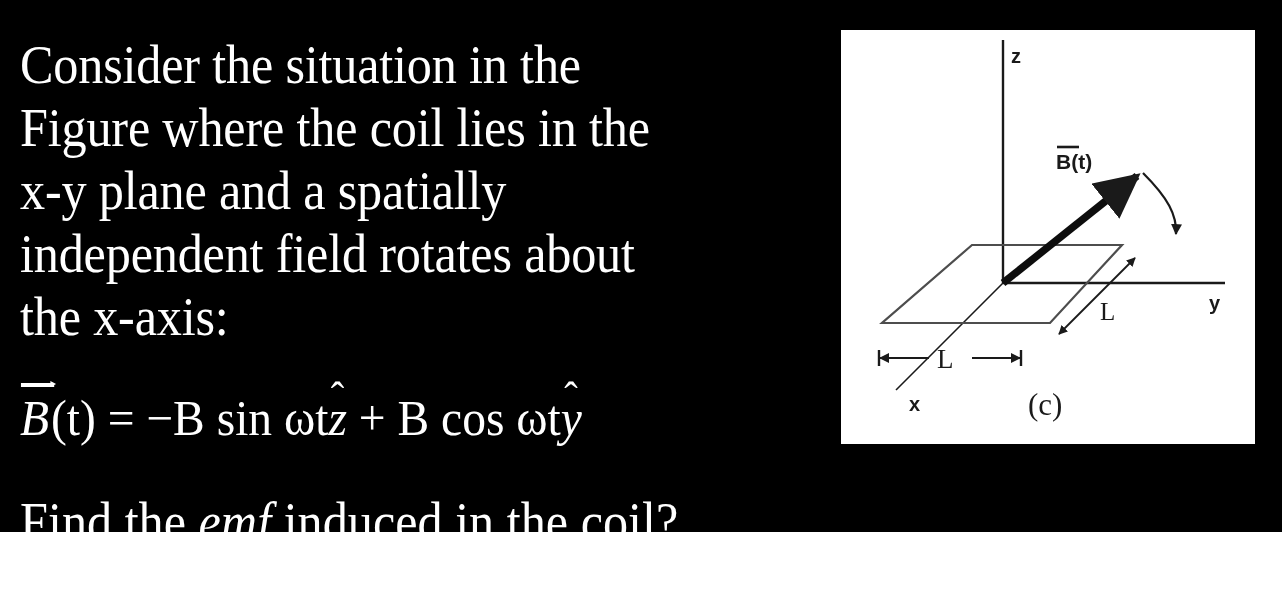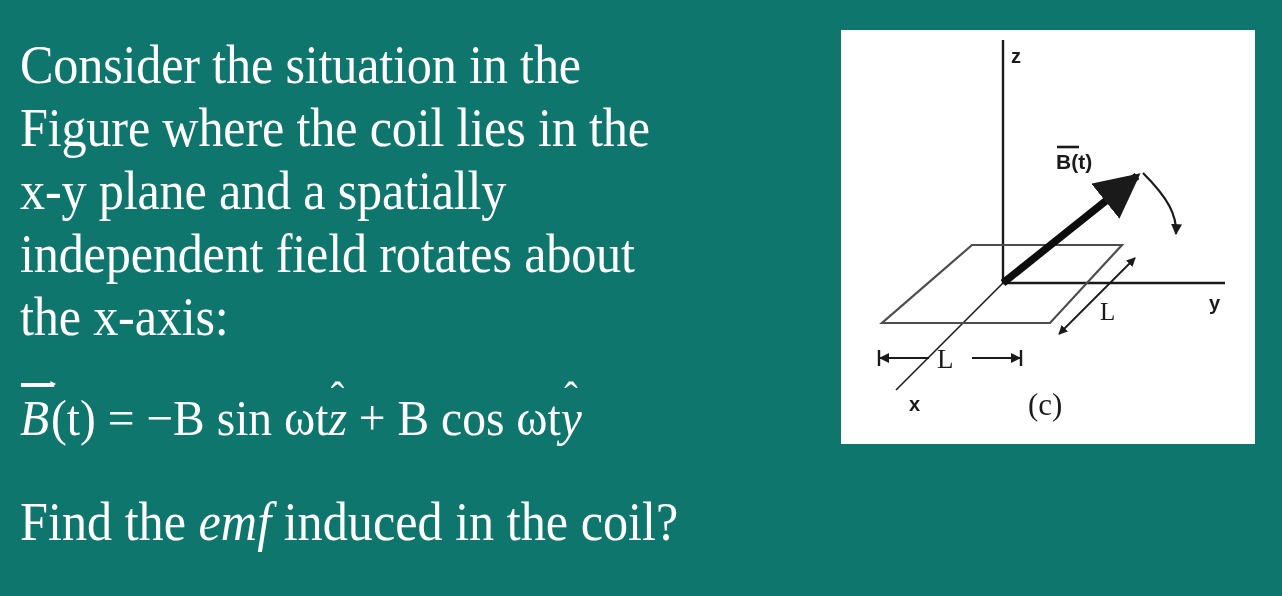--- a/index.html
+++ b/index.html
@@ -8,22 +8,22 @@
   }
   body {
     width: 1282px;
     height: 596px;
     overflow: hidden;
     font-family: "Liberation Serif", "DejaVu Serif", serif;
   }
   #slide {
     position: relative;
     width: 1282px;
-    height: 596px;
-    background: #0f766e;
+    height: 532px;
+    background: #000000;
   }
 
   
   #text-col {
     position: absolute;
     left: 20px;
     top: 34px;
     width: 800px;
     color: #ffffff;
   }

